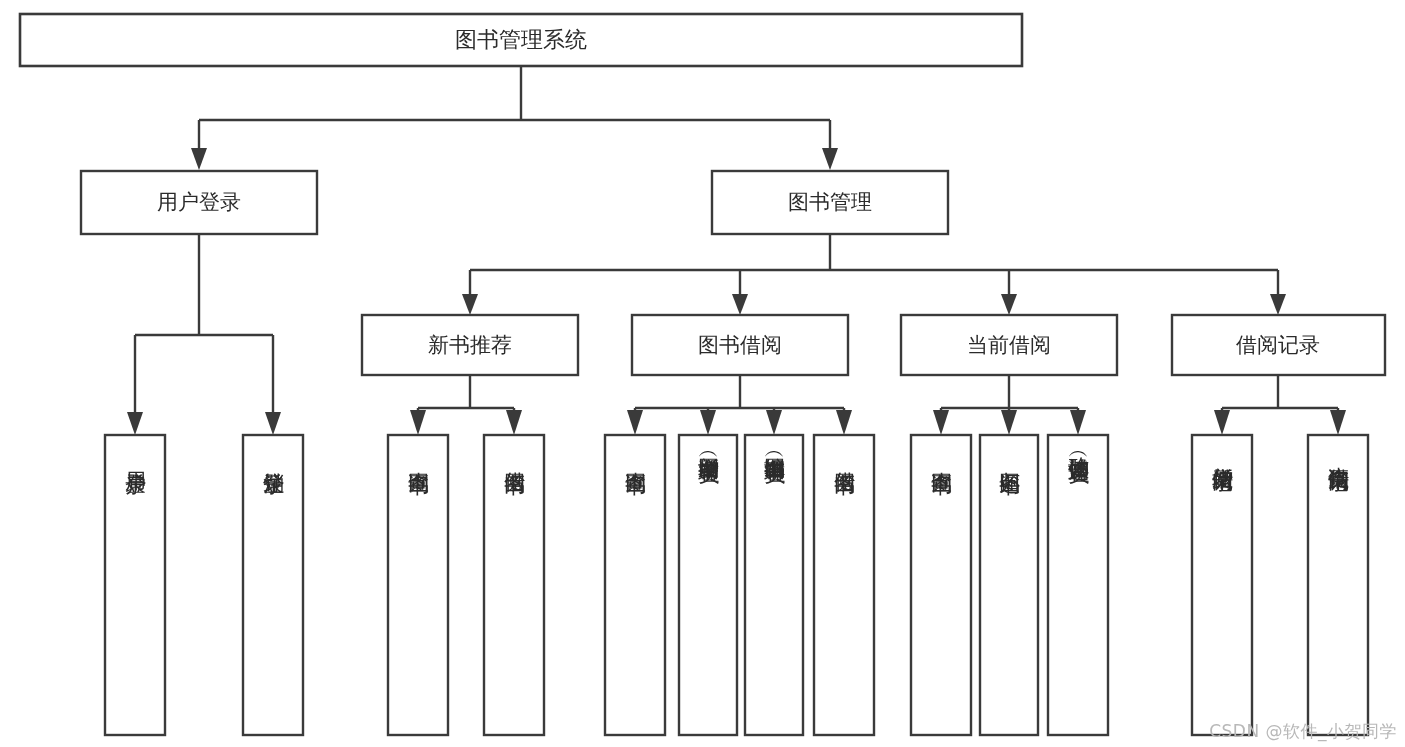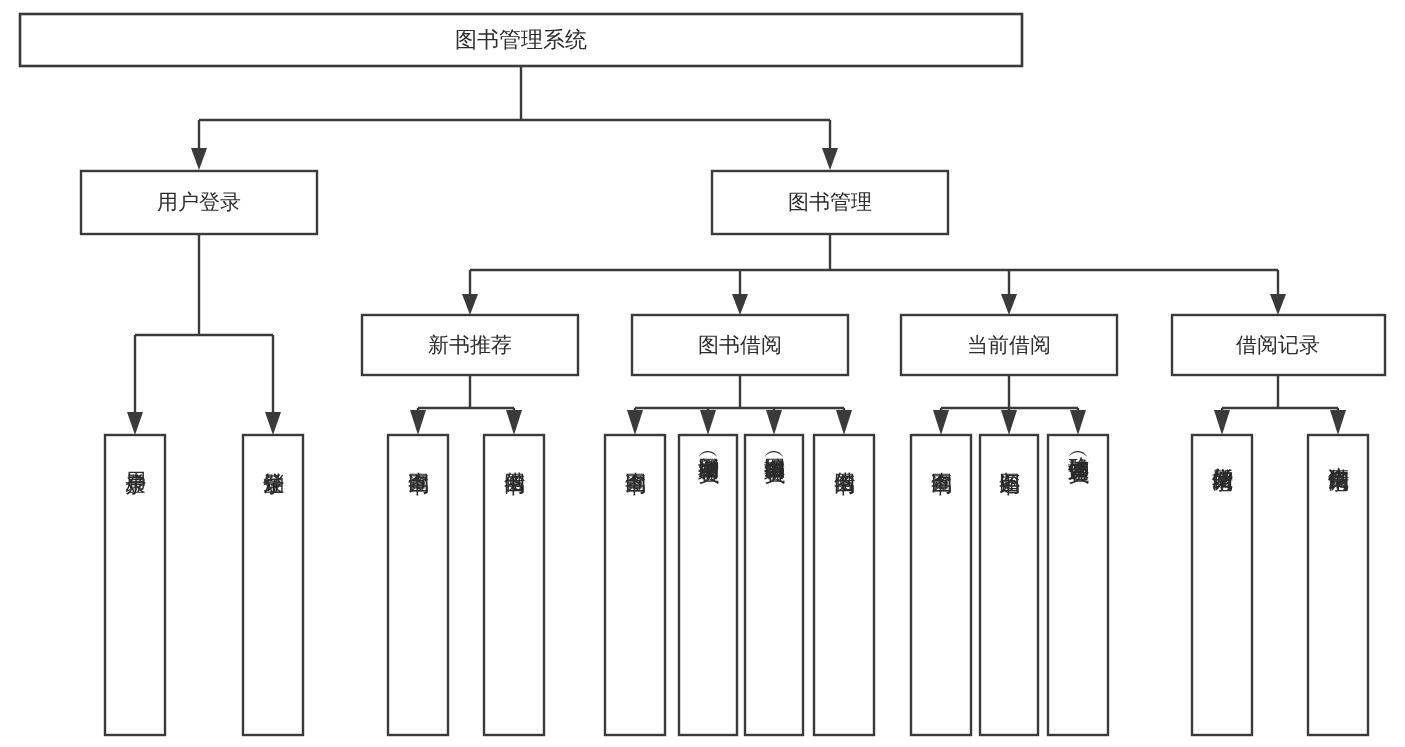--- a/index.html
+++ b/index.html
@@ -259,13 +259,14 @@
     <span class="vert-label">确认归还（管理员）</span>
   </div>
 
   <div class="vert-label-wrap" style="left:1192px; top:450px; width:60px; height:285px;">
     <span class="vert-label">新增借阅记录</span>
   </div>
   <div class="vert-label-wrap" style="left:1308px; top:450px; width:60px; height:285px;">
     <span class="vert-label">查询借阅记录</span>
   </div>
 
+  <div id="watermark">CSDN @软件_小贺同学</div>
 </div>
 
 </body></html>

